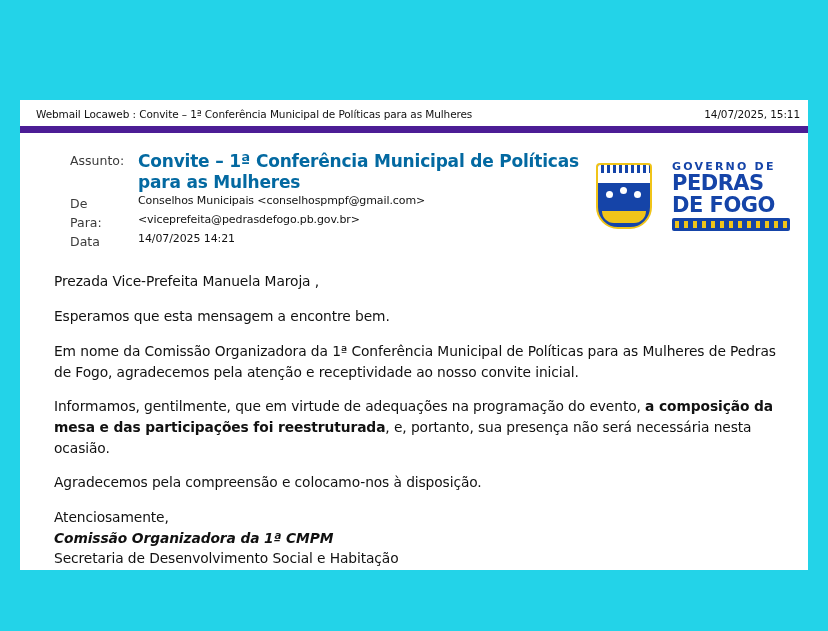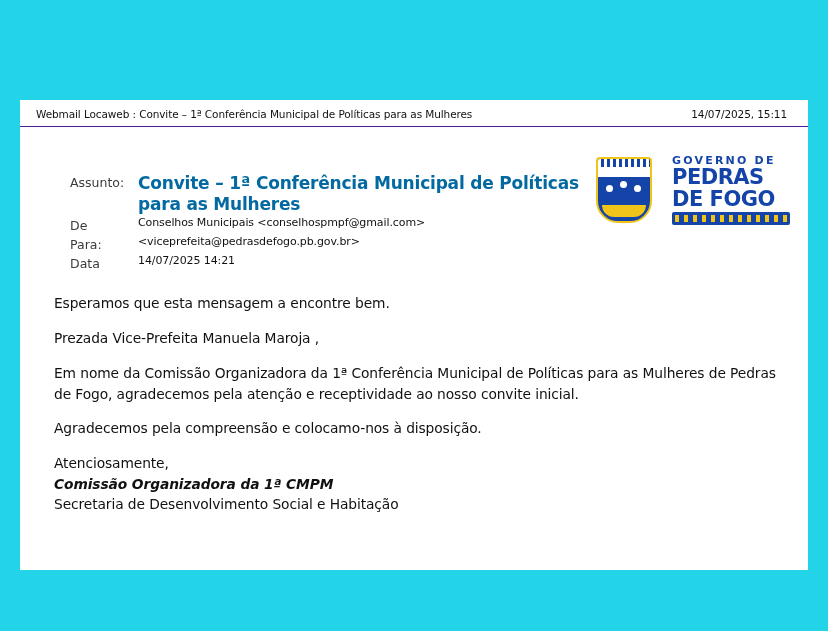--- a/index.html
+++ b/index.html
@@ -19,22 +19,22 @@
     top: 100px;
     width: 788px;
     height: 470px;
     background: #ffffff;
     box-sizing: border-box;
   }
   .topbar {
     display: flex;
     align-items: center;
     justify-content: space-between;
-    padding: 8px 21px 6px 16px;
-    border-bottom: 1px solid #4c1d95;
+    padding: 8px 8px 6px 16px;
+    border-bottom: 7px solid #4c1d95;
     font-size: 10.5px;
     color: #111;
     letter-spacing: -0.1px;
   }
   .topbar-left { white-space: nowrap; }
   .topbar-right { white-space: nowrap; }
 
   .header {
     position: relative;
     padding: 18px 16px 4px 16px;
@@ -116,21 +116,20 @@
     left: 3px; right: 3px; top: 3px; bottom: 3px;
     background: repeating-linear-gradient(90deg,#f0c419 0 4px,#1544a8 4px 9px);
   }
 
   .meta {
     display: grid;
     grid-template-columns: 68px 1fr;
     row-gap: 2px;
     padding: 0 16px 0 34px;
     max-width: 600px;
-    margin-top: 28px;
   }
   .meta .label {
     font-size: 12.5px;
     color: #3b3b3b;
     padding-top: 2px;
   }
   .meta .subject {
     font-size: 17px;
     font-weight: bold;
     color: #0369a1;
@@ -195,23 +194,24 @@
 
       <div class="label">Para:</div>
       <div class="value">&lt;viceprefeita@pedrasdefogo.pb.gov.br&gt;</div>
 
       <div class="label">Data</div>
       <div class="value">14/07/2025 14:21</div>
     </div>
   </div>
 
   <div class="body">
+    <p>Prezada Vice-Prefeita Manuela Maroja ,</p>
     <p>Esperamos que esta mensagem a encontre bem.</p>
-    <p>Prezada Vice-Prefeita Manuela Maroja ,</p>
     <p>Em nome da Comissão Organizadora da 1ª Conferência Municipal de Políticas para as Mulheres de Pedras de Fogo, agradecemos pela atenção e receptividade ao nosso convite inicial.</p>
+    <p><span>Informamos, gentilmente, que em virtude de adequações na programação do evento, </span><b>a composição da mesa e das participações foi reestruturada</b><span>, e, portanto, sua presença não será necessária nesta ocasião.</span></p>
     <p>Agradecemos pela compreensão e colocamo-nos à disposição.</p>
 
     <div class="sig">
       <p class="line">Atenciosamente,</p>
       <p class="line strong">Comissão Organizadora da 1ª CMPM</p>
       <p class="line">Secretaria de Desenvolvimento Social e Habitação</p>
     </div>
   </div>
 
 </div>

